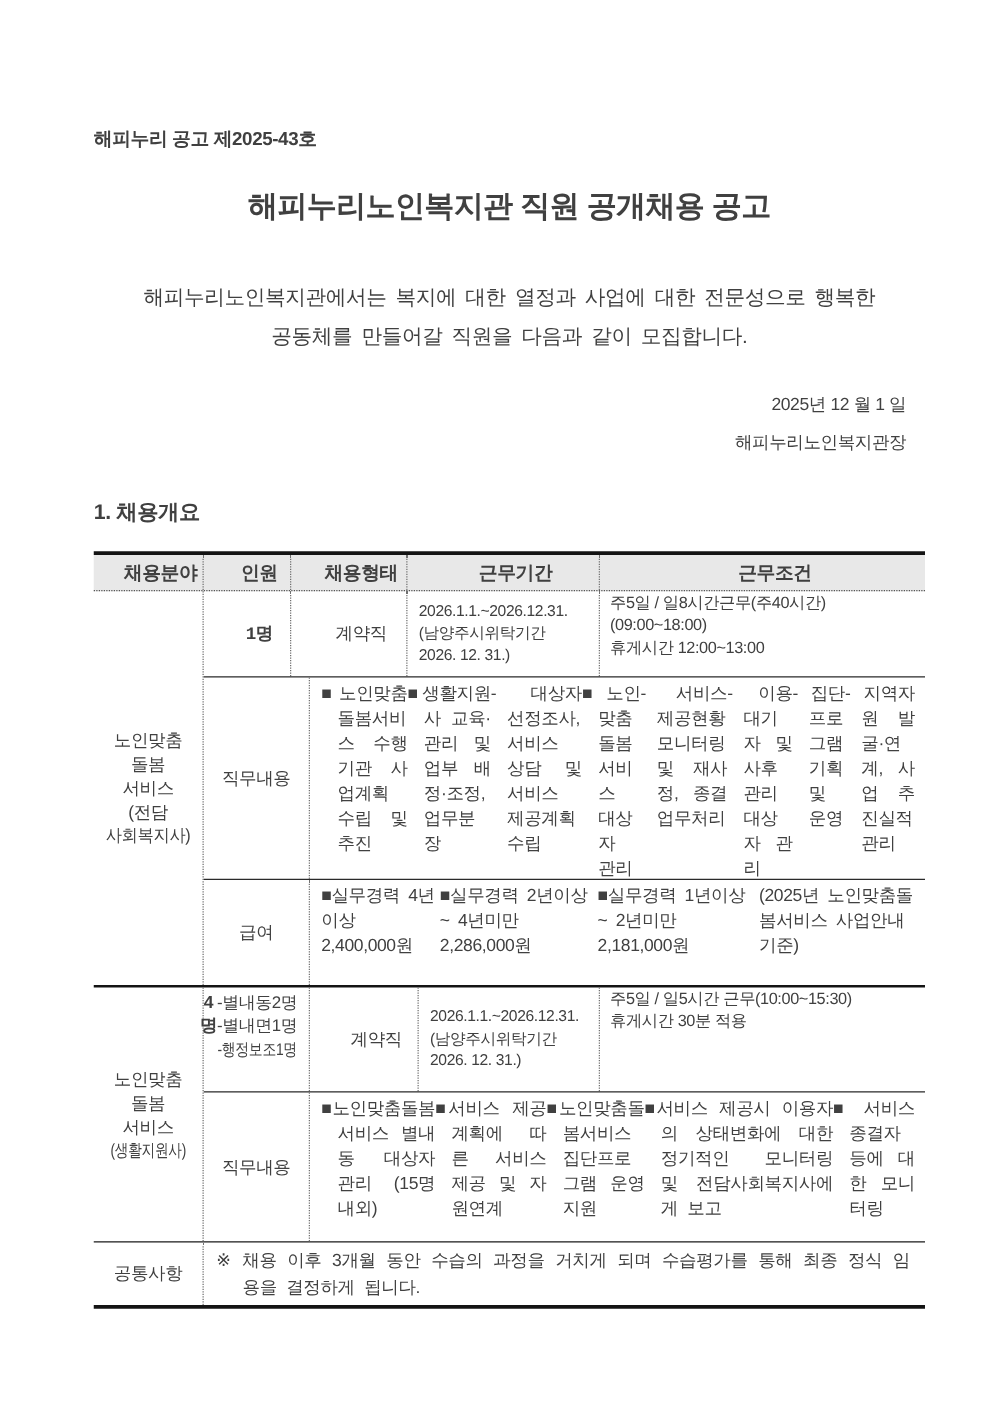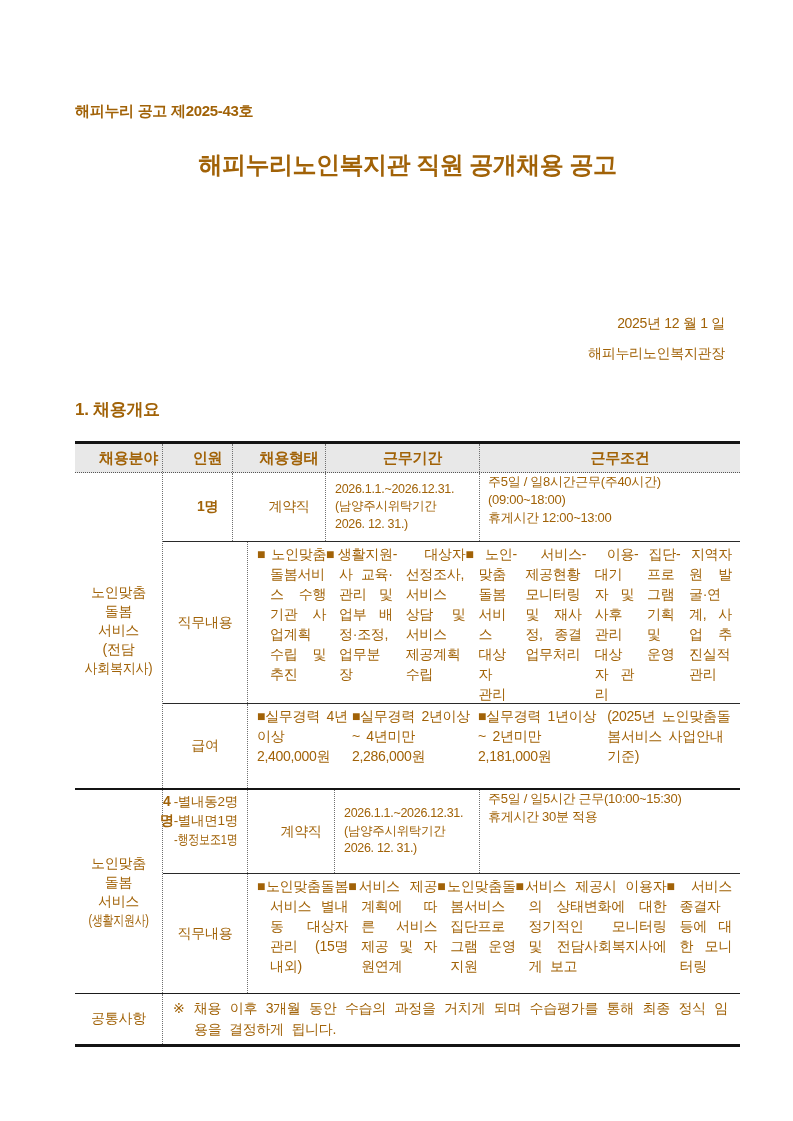--- a/index.html
+++ b/index.html
@@ -3,21 +3,21 @@
 <meta charset="utf-8">
 <style>
   * { margin:0; padding:0; box-sizing:border-box; }
   html,body { background:#9a9a9a; }
   .page {
     position:relative;
     width:793px; height:1121px;
     margin:0 auto;
     background:#ffffff;
     font-family:"Liberation Sans","DejaVu Sans",sans-serif;
-    color:#a16207;
+    color:#404040;
     overflow:hidden;
   }
   .doc-number {
     position:absolute; top:102px; left:75px;
     font-size:15px; font-weight:600; letter-spacing:-0.3px;
   }
   .title {
     position:absolute; top:149px; left:75px; width:665px;
     text-align:center; font-size:24px; font-weight:800; letter-spacing:-0.5px;
   }
@@ -58,21 +58,21 @@
   .g1 .cat-line:last-child { display:inline-block; transform:scaleX(0.93); white-space:nowrap; }
   .g2 .cat-line:last-child { display:inline-block; transform:scaleX(0.78); white-space:nowrap; }
   .group-right { width:577px; display:flex; flex-direction:column; }
   .sub { display:flex; }
   .sub + .sub { border-top:1px solid #2a2a2a; }
 
   
   .rowA1 { height:68px; }
   .rowA2 { height:83px; }
   .cell-center { display:flex; align-items:center; justify-content:center; }
-  .a1-c2 { width:70px; } .a1-c3 { width:93px; } .a1-c4 { width:154px; } .a1-c5 { width:260px; }
+  .a1-c2 { width:70px;font-family:Liberation Mono, monospace; } .a1-c3 { width:93px; } .a1-c4 { width:154px; } .a1-c5 { width:260px; }
   .a2-c2 { width:85px; } .a2-c3 { width:87px; } .a2-c4 { width:145px; } .a2-c5 { width:260px; }
   .bold { font-weight:800; }
   .hc-cell { display:flex; flex-direction:row; justify-content:center; padding:2px 2px 2px 3px; }
   .hc-main { text-align:center; font-weight:800; line-height:19px; }
   .hc-list { font-size:13.5px; line-height:19px; }
   .hc-line:last-child { display:inline-block; transform:scaleX(0.82); transform-origin:left center; white-space:nowrap; }
   .period-cell { display:flex; flex-direction:column; justify-content:center; padding-left:9px; font-size:12.5px; line-height:17.5px; }
   .cond-cell { display:flex; flex-direction:column; justify-content:flex-start; padding-left:8px; font-size:13px; line-height:18px; }
 
   
@@ -97,20 +97,24 @@
 </style>
 </head>
 <body>
 
 <div class="page">
 
   <div class="doc-number">해피누리 공고 제2025-43호</div>
 
   <div class="title">해피누리노인복지관 직원 공개채용 공고</div>
 
+  <div class="intro">
+      <div class="intro-line">해피누리노인복지관에서는 복지에 대한 열정과 사업에 대한 전문성으로 행복한</div>
+      <div class="intro-line">공동체를 만들어갈 직원을 다음과 같이 모집합니다.</div>
+    </div>
 
   <div class="date-block">
     <div>2025년 12 월 1 일</div>
     <div>해피누리노인복지관장</div>
   </div>
 
   <div class="section-title">1. 채용개요</div>
 
   <div class="tbl">
 

